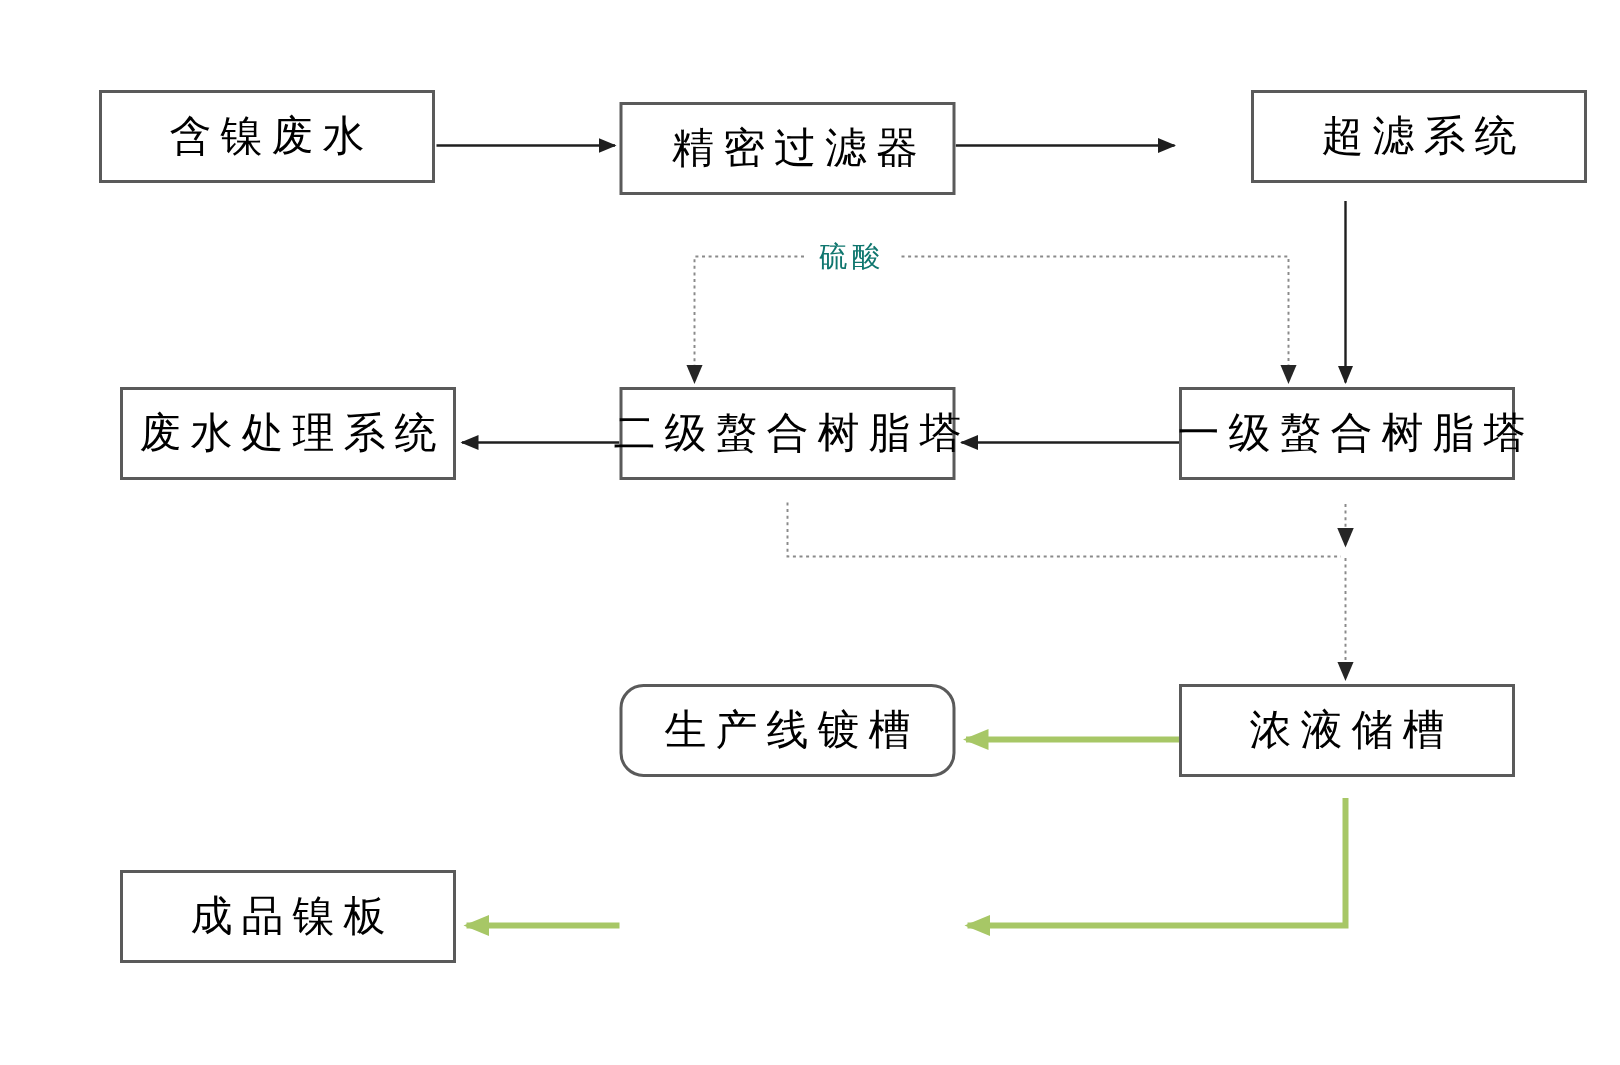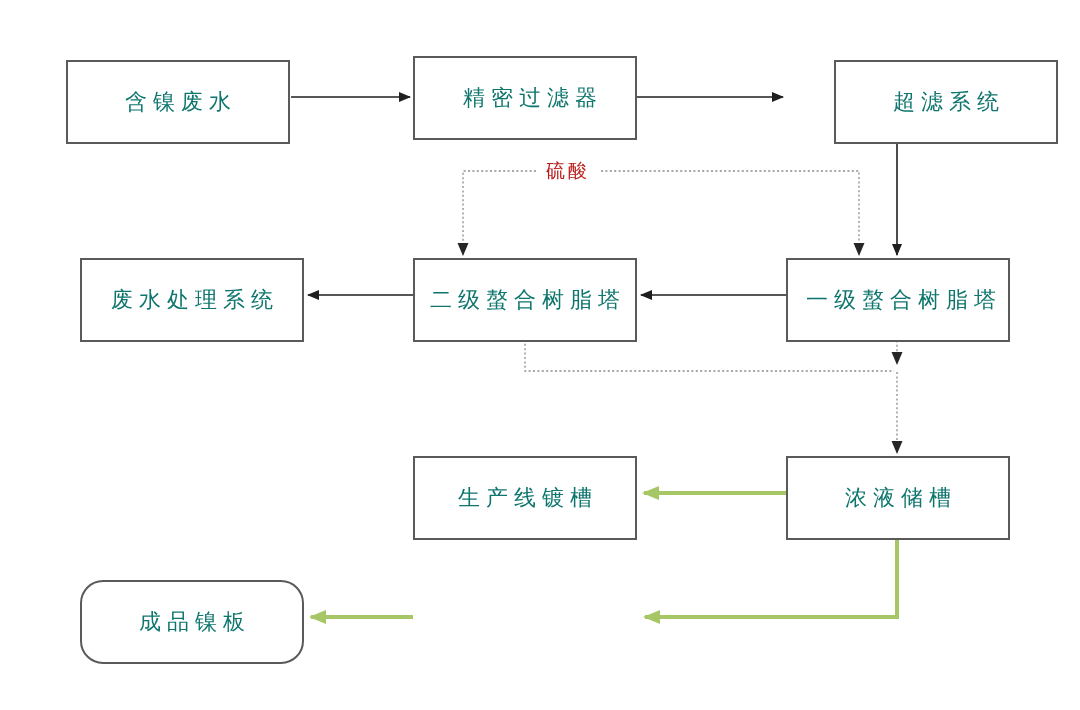--- a/index.html
+++ b/index.html
@@ -6,33 +6,33 @@
   #canvas{
     position:relative;
     width:1080px;height:710px;
     background:#ffffff;
     font-family:"DejaVu Serif","Liberation Serif",serif;
     overflow:hidden;
   }
   #arrow-layer{position:absolute;left:0;top:0;width:1080px;height:710px;}
   .node{
     position:absolute;
-    width:224px;height:84px;
+    width:224px;height:62px;
     box-sizing:border-box;
     border:2px solid #5a5a5a;
     background:#ffffff;
     display:flex;align-items:center;justify-content:center;
-    font-size:22px;color:#0f766e;
+    font-size:28px;color:#000000;
     letter-spacing:6px;
     padding-left:6px; 
     white-space:nowrap;
   }
   .float-label{
     position:absolute;
-    font-size:19px;color:#b91c1c;
+    font-size:19px;color:#0f766e;
     letter-spacing:3px;
     text-align:center;
     background:#ffffff;
     white-space:nowrap;
   }
 </style>
 </head>
 <body>
 
 <div id="canvas">
@@ -62,27 +62,27 @@
     <path d="M897,336 L897,363" stroke="#8a8a8a" stroke-width="1.3" stroke-dasharray="2 2.4" fill="none" marker-end="url(#m-dot)"></path>
     <path d="M525,335 L525,371 L894,371" stroke="#8a8a8a" stroke-width="1.3" stroke-dasharray="2 2.4" fill="none"></path>
     <path d="M897,372 L897,452" stroke="#8a8a8a" stroke-width="1.3" stroke-dasharray="2 2.4" fill="none" marker-end="url(#m-dot)"></path>
 
     <path d="M786,493 L644,493" stroke="#a7c766" stroke-width="4" fill="none" marker-end="url(#m-green)"></path>
     <path d="M897,532 L897,617 L645,617" stroke="#a7c766" stroke-width="4" fill="none" marker-end="url(#m-green)"></path>
     <path d="M413,617 L311,617" stroke="#a7c766" stroke-width="4" fill="none" marker-end="url(#m-green)"></path>
   </svg>
 
   <div class="node" style="left:66px;top:60px;">含镍废水</div>
-  <div class="node" style="left:413px;top:56px;padding-left:16px;">精密过滤器</div>
+  <div class="node" style="left:413px;top:68px;padding-left:16px;">精密过滤器</div>
   <div class="node" style="left:786px;top:60px;margin-left:48px;">超滤系统</div>
 
   <div class="node" style="left:80px;top:258px;">废水处理系统</div>
   <div class="node" style="left:413px;top:258px;">二级螯合树脂塔</div>
   <div class="node" style="left:786px;top:258px;padding-left:12px;">一级螯合树脂塔</div>
 
-  <div class="node" style="left:413px;top:456px;">生产线镀槽</div>
+  <div class="node" style="left:413px;top:456px;border-radius:16px;">生产线镀槽</div>
   <div class="node" style="left:786px;top:456px;font-family:Liberation Mono, monospace;">浓液储槽</div>
 
-  <div class="node" style="left:80px;top:580px;border-radius:23px;">成品镍板</div>
+  <div class="node" style="left:80px;top:580px;">成品镍板</div>
 
   <div class="float-label" style="left:536px;top:158px;width:64px;">硫酸</div>
 
 </div>
 
 </body></html>

